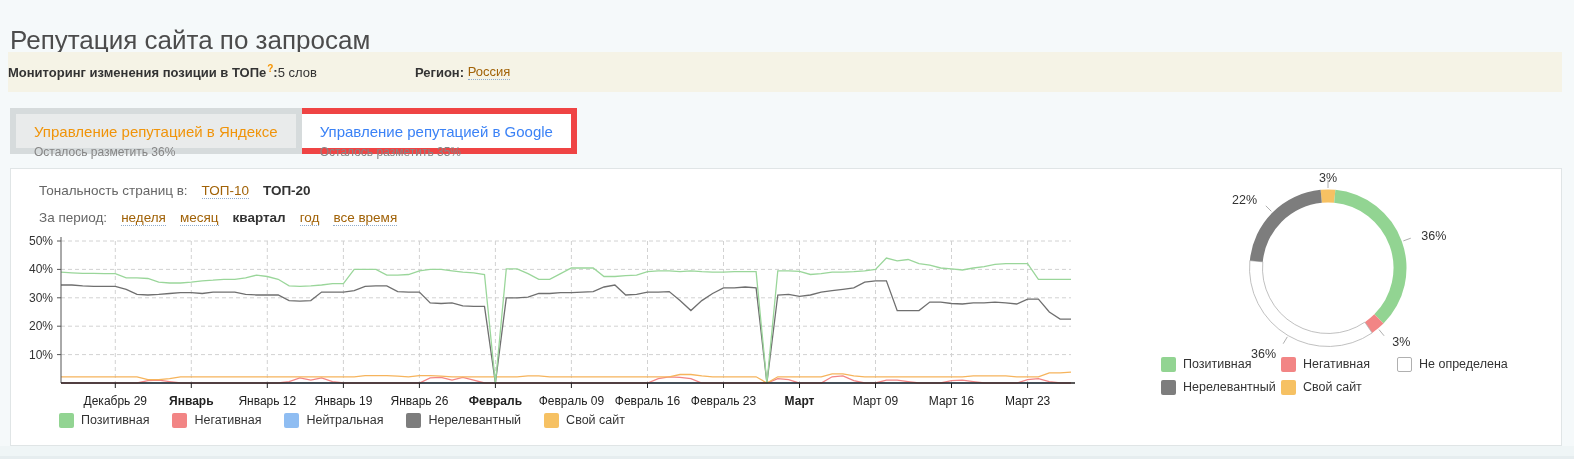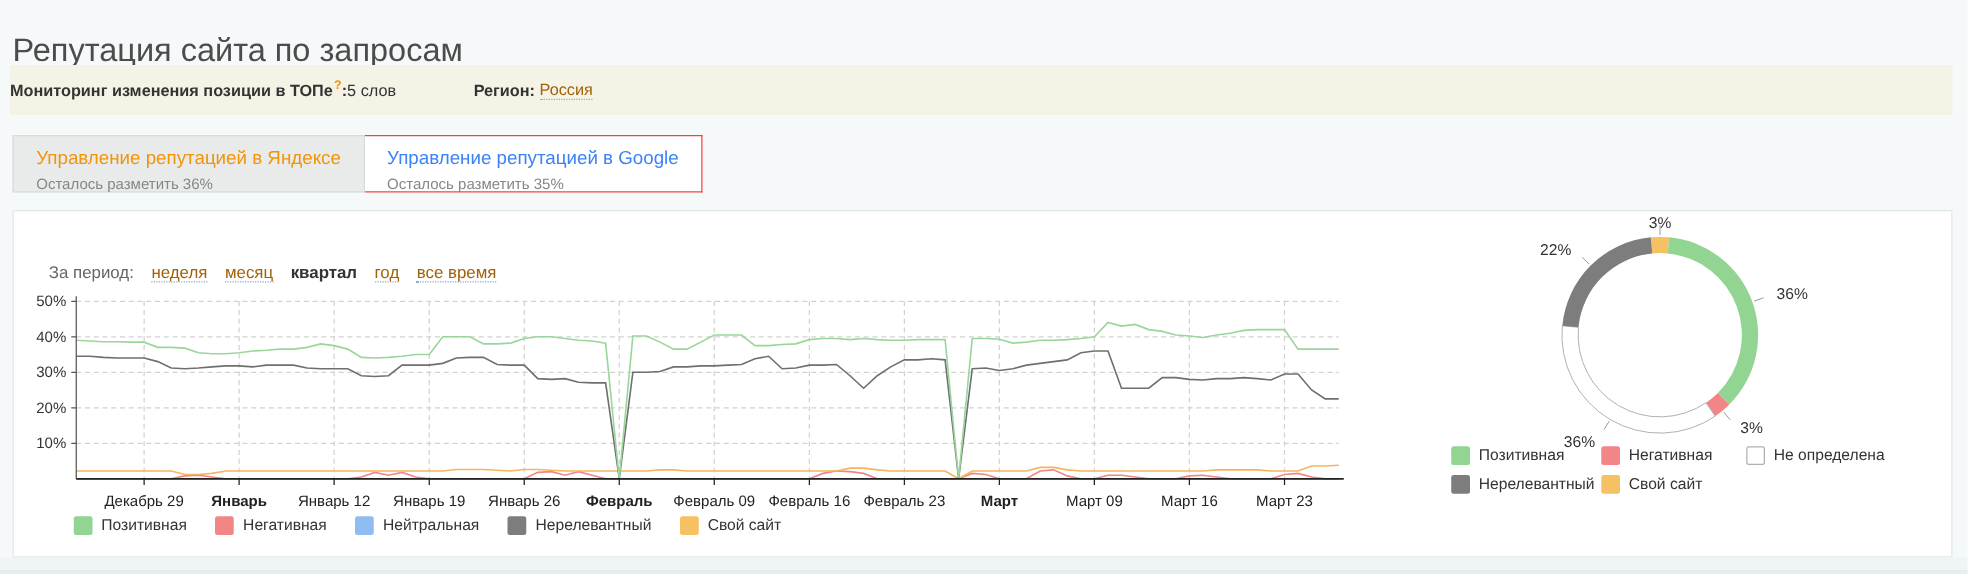--- a/index.html
+++ b/index.html
@@ -9,24 +9,24 @@
     font-family:"Liberation Sans",sans-serif;
   }
   .page-title{position:absolute;left:10px;top:8px;font-size:26px;font-weight:400;color:#4c4c4c}
   .monitor{
     position:absolute;left:8px;top:52px;width:1554px;height:40px;box-sizing:border-box;
     background:#f5f3e6;display:flex;align-items:center;font-size:13px;color:#333;
   }
   .monitor b{font-weight:bold}
   .help{color:#f59300;font-weight:bold;font-size:10px;position:relative;top:-4px;margin-left:1px;cursor:pointer}
   .plain{font-weight:normal;margin-left:0}
-  .region-label{margin-left:62px}
+  .region-label{margin-left:98px}
   .link{color:#a16207;text-decoration:none;border-bottom:1px dotted #90accb;cursor:pointer}
   .tabs{position:absolute;left:10px;top:108px;display:flex}
-  .tab{box-sizing:border-box;height:46px;padding:9px 18px 0 18px;border:1px solid #ef4444;background:#fff;cursor:pointer}
+  .tab{box-sizing:border-box;height:46px;padding:9px 18px 0 18px;border:6px solid #ef4444;background:#fff;cursor:pointer}
   .tab.active{background:#e9ebeb;border-color:#d6dbdc}
   .tab:nth-child(1){min-width:278px}
   .tab:nth-child(2){min-width:265px;border-left:none}
   .tab .t{font-size:15px;color:#3b82f6}
   .tab.active .t{color:#f0940a}
   .tab .s{font-size:12px;color:#868686;margin-top:5px}
   .panel{
     position:absolute;left:10px;top:168px;width:1552px;height:278px;box-sizing:border-box;
     background:#fff;border:1px solid #e0e5e6;
   }
@@ -64,20 +64,23 @@
     <div class="t">Управление репутацией в Яндексе</div>
     <div class="s">Осталось разметить 36%</div>
   </div>
   <div class="tab">
     <div class="t">Управление репутацией в Google</div>
     <div class="s">Осталось разметить 35%</div>
   </div>
 </div>
 
 <div class="panel">
+  <div class="row-tonality">
+    <span>Тональность страниц в:</span><span id="tonalityOpts"><span class="opt link">ТОП-10</span><span class="opt sel">ТОП-20</span></span>
+  </div>
   <div class="row-period">
     <span>За период:</span><span id="periodOpts"><span class="opt link">неделя</span><span class="opt link">месяц</span><span class="opt sel">квартал</span><span class="opt link">год</span><span class="opt link">все время</span></span>
   </div>
 
   <div id="lineChart"><svg width="1090" height="182">
         <line x1="46" y1="125.6" x2="1056" y2="125.6" stroke="#d2d2d2" stroke-dasharray="4,3"></line>
         <line x1="46" y1="97.2" x2="1056" y2="97.2" stroke="#d2d2d2" stroke-dasharray="4,3"></line>
         <line x1="46" y1="68.8" x2="1056" y2="68.8" stroke="#d2d2d2" stroke-dasharray="4,3"></line>
         <line x1="46" y1="40.400000000000006" x2="1056" y2="40.400000000000006" stroke="#d2d2d2" stroke-dasharray="4,3"></line>
         <line x1="46" y1="12" x2="1056" y2="12" stroke="#d2d2d2" stroke-dasharray="4,3"></line>

